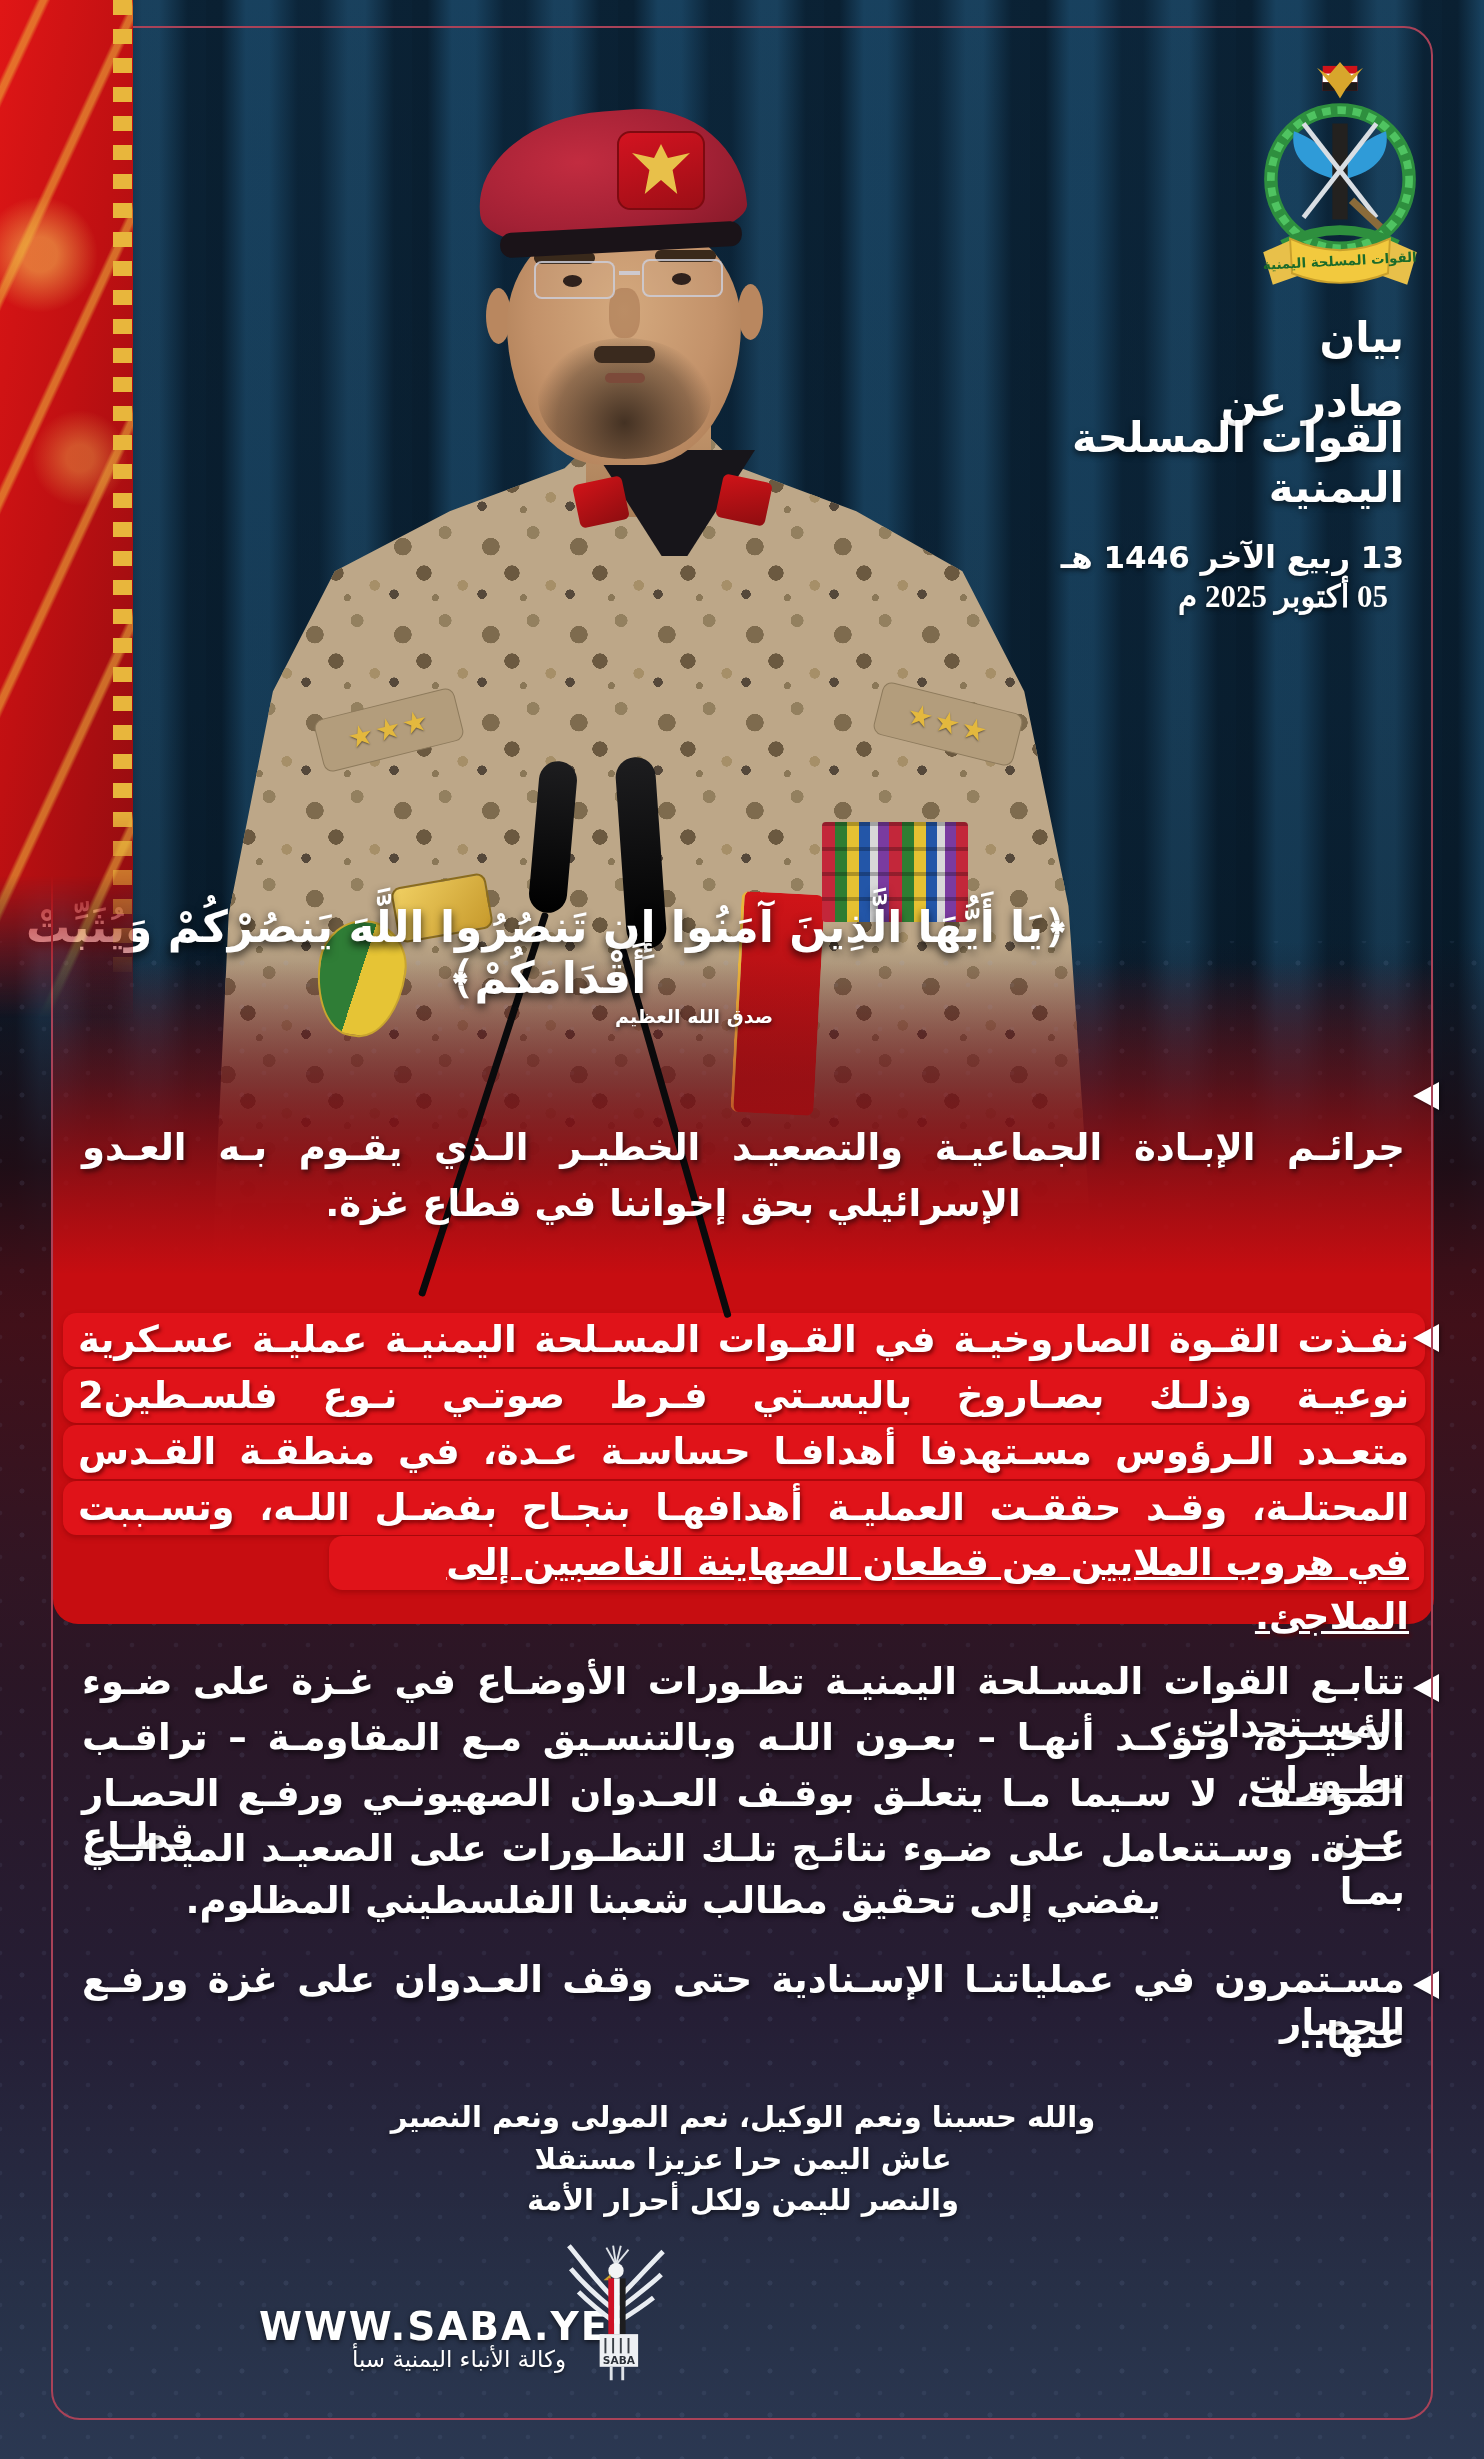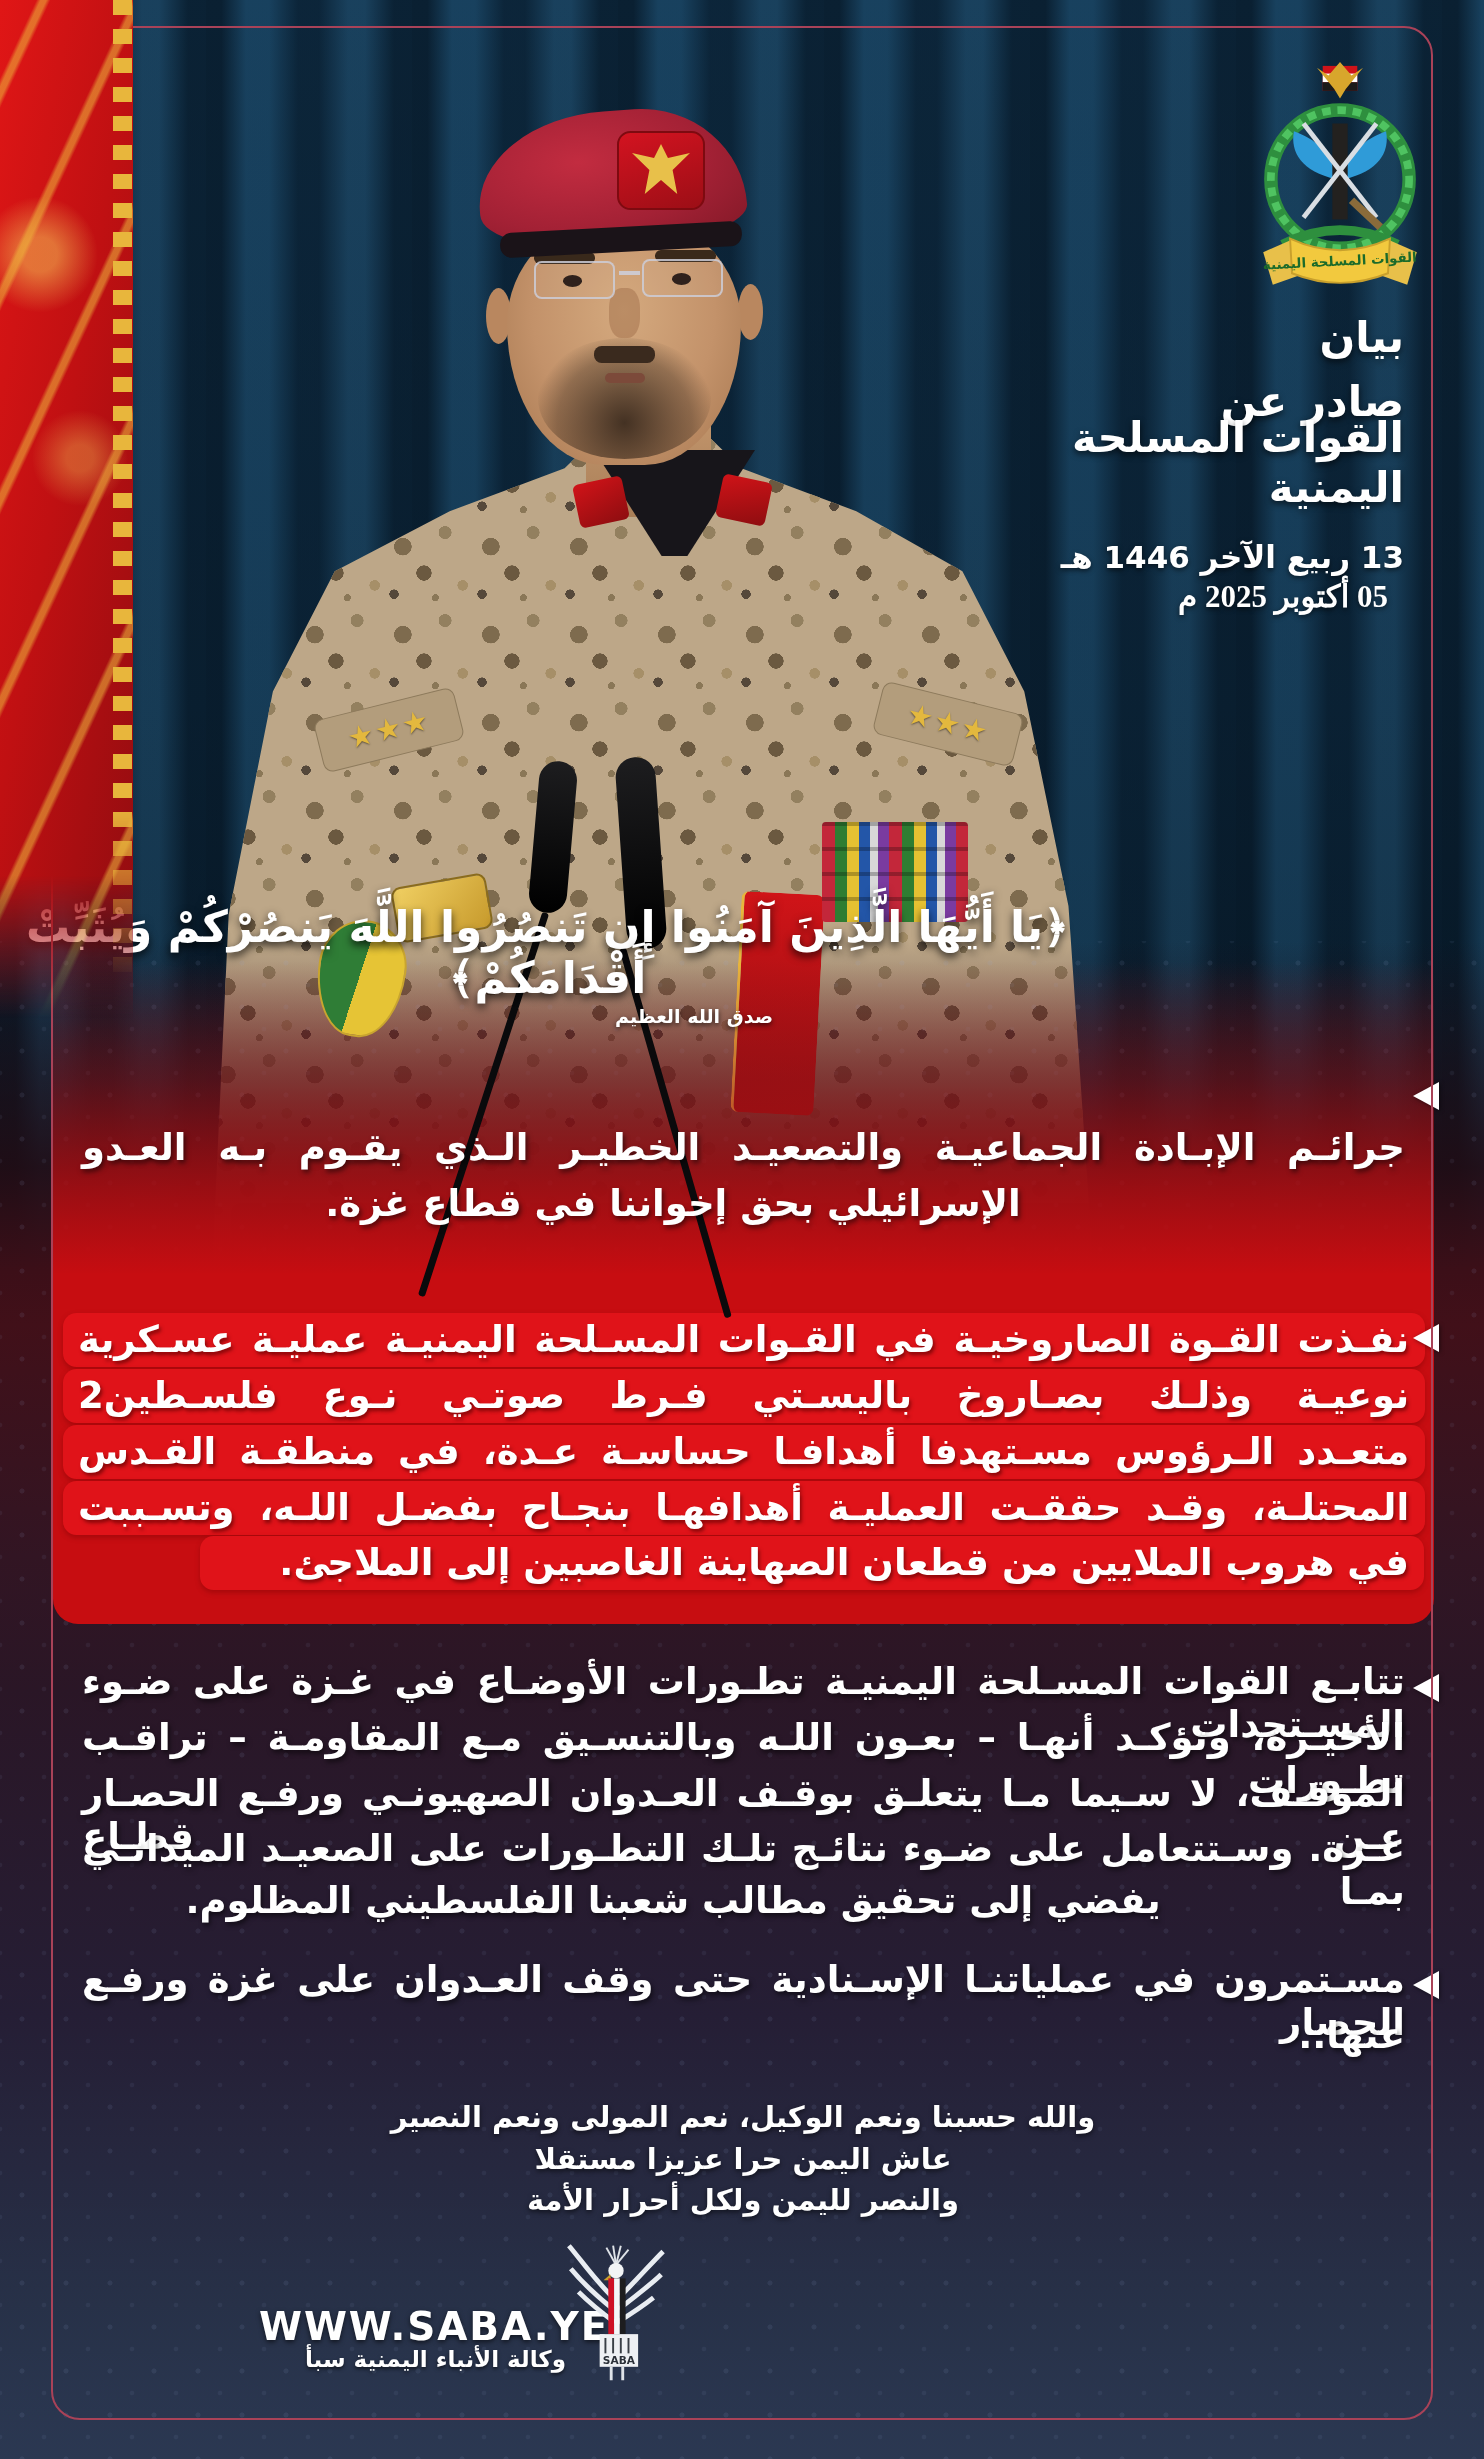--- a/index.html
+++ b/index.html
@@ -127,21 +127,21 @@
     border-right:26px solid #ffffff;z-index:32;filter:drop-shadow(1px 1.9px 1.9px rgba(0,0,0,.5));}
   .scripture{z-index:30;color:#fff;}
 
   
   .frame{left:51px;top:26px;width:1382px;height:2394px;z-index:40;
     border:2.9px solid #a94258;border-radius:29px;}
 
   
   .site-url{font-size:39px;font-weight:bold;letter-spacing:1.9px;text-align:right;
     text-shadow:0 1.9px 4.8px rgba(0,0,0,.6);z-index:30;}
-  .agency{font-size:23px;font-weight:bold;text-align:right;text-shadow:0 1.9px 3.8px rgba(0,0,0,.6);z-index:30;}
+  .agency{font-size:23px;font-weight:normal;text-align:right;text-shadow:0 1.9px 3.8px rgba(0,0,0,.6);z-index:30;}
 </style>
 </head>
 <body>
 
 <div class="canvas">
 
   <div class="abs curtain"></div>
 
   <div class="abs torso"></div>
   <div class="abs podium-shadow"></div>
@@ -215,21 +215,21 @@
 
   <div class="abs bullet" style="right:45px;top:1082px;"></div>
   <div class="abs ar para jline" style="left:82px;top:1126px;width:1323px;">جرائـم الإبـادة الجماعيـة والتصعيـد الخطيـر الـذي يقـوم بـه العـدو</div>
   <div class="abs ar para cline" style="left:82px;top:1182px;width:1182px;">الإسرائيلي بحق إخواننا في قطاع غزة.</div>
 
   <div class="abs redblock">
     <div class="strip ar striptext jline" style="left:9.6px;top:40px;width:1362px;">نفـذت القـوة الصاروخيـة في القـوات المسـلحة اليمنيـة عمليـة عسـكرية</div>
     <div class="strip ar striptext jline" style="left:9.6px;top:96px;width:1362px;">نوعيـة وذلـك بصـاروخ باليسـتي فـرط صوتـي نـوع فلسـطين2 الانشـطاري</div>
     <div class="strip ar striptext jline" style="left:9.6px;top:152px;width:1362px;">متعـدد الـرؤوس مسـتهدفا أهدافـا حساسـة عـدة، في منطقـة القـدس</div>
     <div class="strip ar striptext jline" style="left:9.6px;top:208px;width:1362px;">المحتلـة، وقـد حققـت العمليـة أهدافهـا بنجـاح بفضـل اللـه، وتسـببت</div>
-    <div class="strip ar striptext rline" style="right:9.6px;top:263px;width:1224px;">في هروب الملايين من قطعان الصهاينة الغاصبين إلى الملاجئ.</div>
+    <div class="strip ar striptext rline" style="right:9.6px;top:263px;width:1095px;text-decoration:underline;">في هروب الملايين من قطعان الصهاينة الغاصبين إلى الملاجئ.</div>
   </div>
   <div class="abs bullet" style="right:45px;top:1324px;"></div>
 
   <div class="abs bullet" style="right:45px;top:1674px;"></div>
   <div class="abs ar para jline" style="left:82px;top:1660px;width:1323px;">تتابـع القوات المسـلحة اليمنيـة تطـورات الأوضـاع في غـزة على ضـوء المسـتجدات</div>
   <div class="abs ar para jline" style="left:82px;top:1716px;width:1323px;">الأخيـرة، وتؤكـد أنهـا – بعـون اللـه وبالتنسـيق مـع المقاومـة – تراقـب تطـورات</div>
   <div class="abs ar para jline" style="left:82px;top:1772px;width:1323px;">الموقـف، لا سـيما مـا يتعلـق بوقـف العـدوان الصهيونـي ورفـع الحصـار عـن قطـاع</div>
   <div class="abs ar para jline" style="left:82px;top:1827px;width:1323px;">غـزة. وسـتتعامل على ضـوء نتائـج تلـك التطـورات على الصعيـد الميدانـي بمـا</div>
   <div class="abs ar para cline" style="left:82px;top:1879px;width:1182px;">يفضي إلى تحقيق مطالب شعبنا الفلسطيني المظلوم.</div>
 

